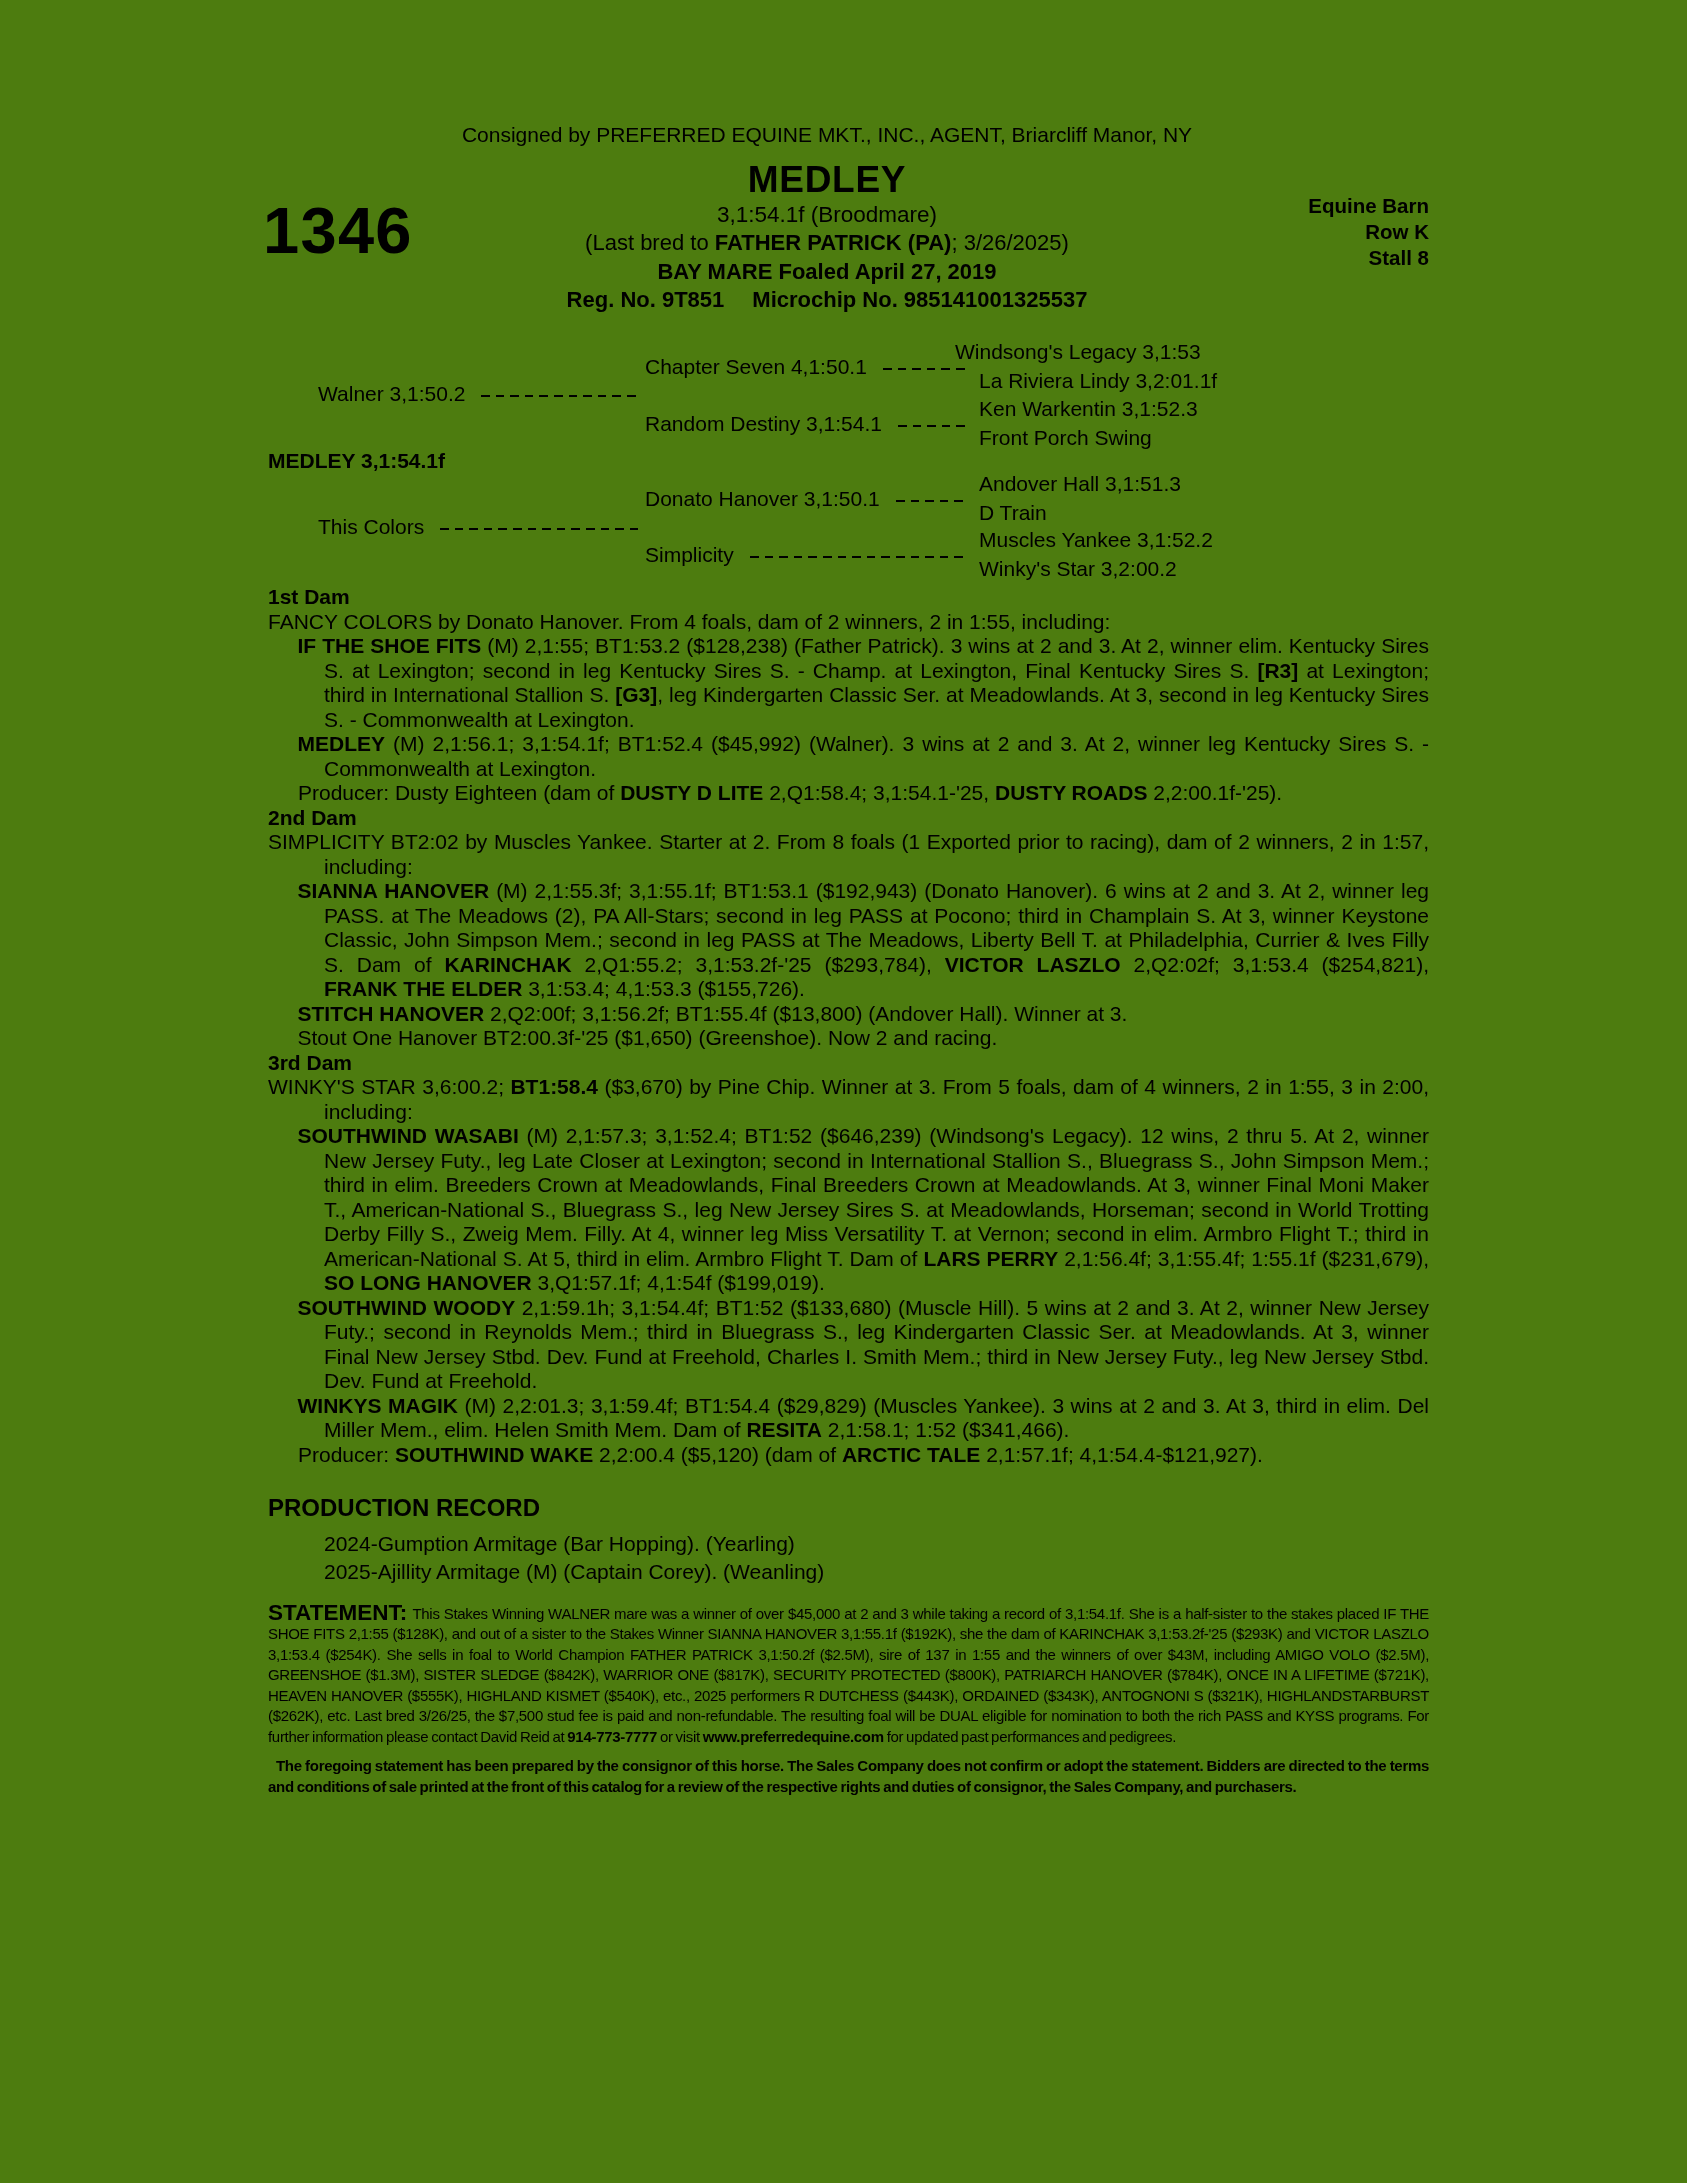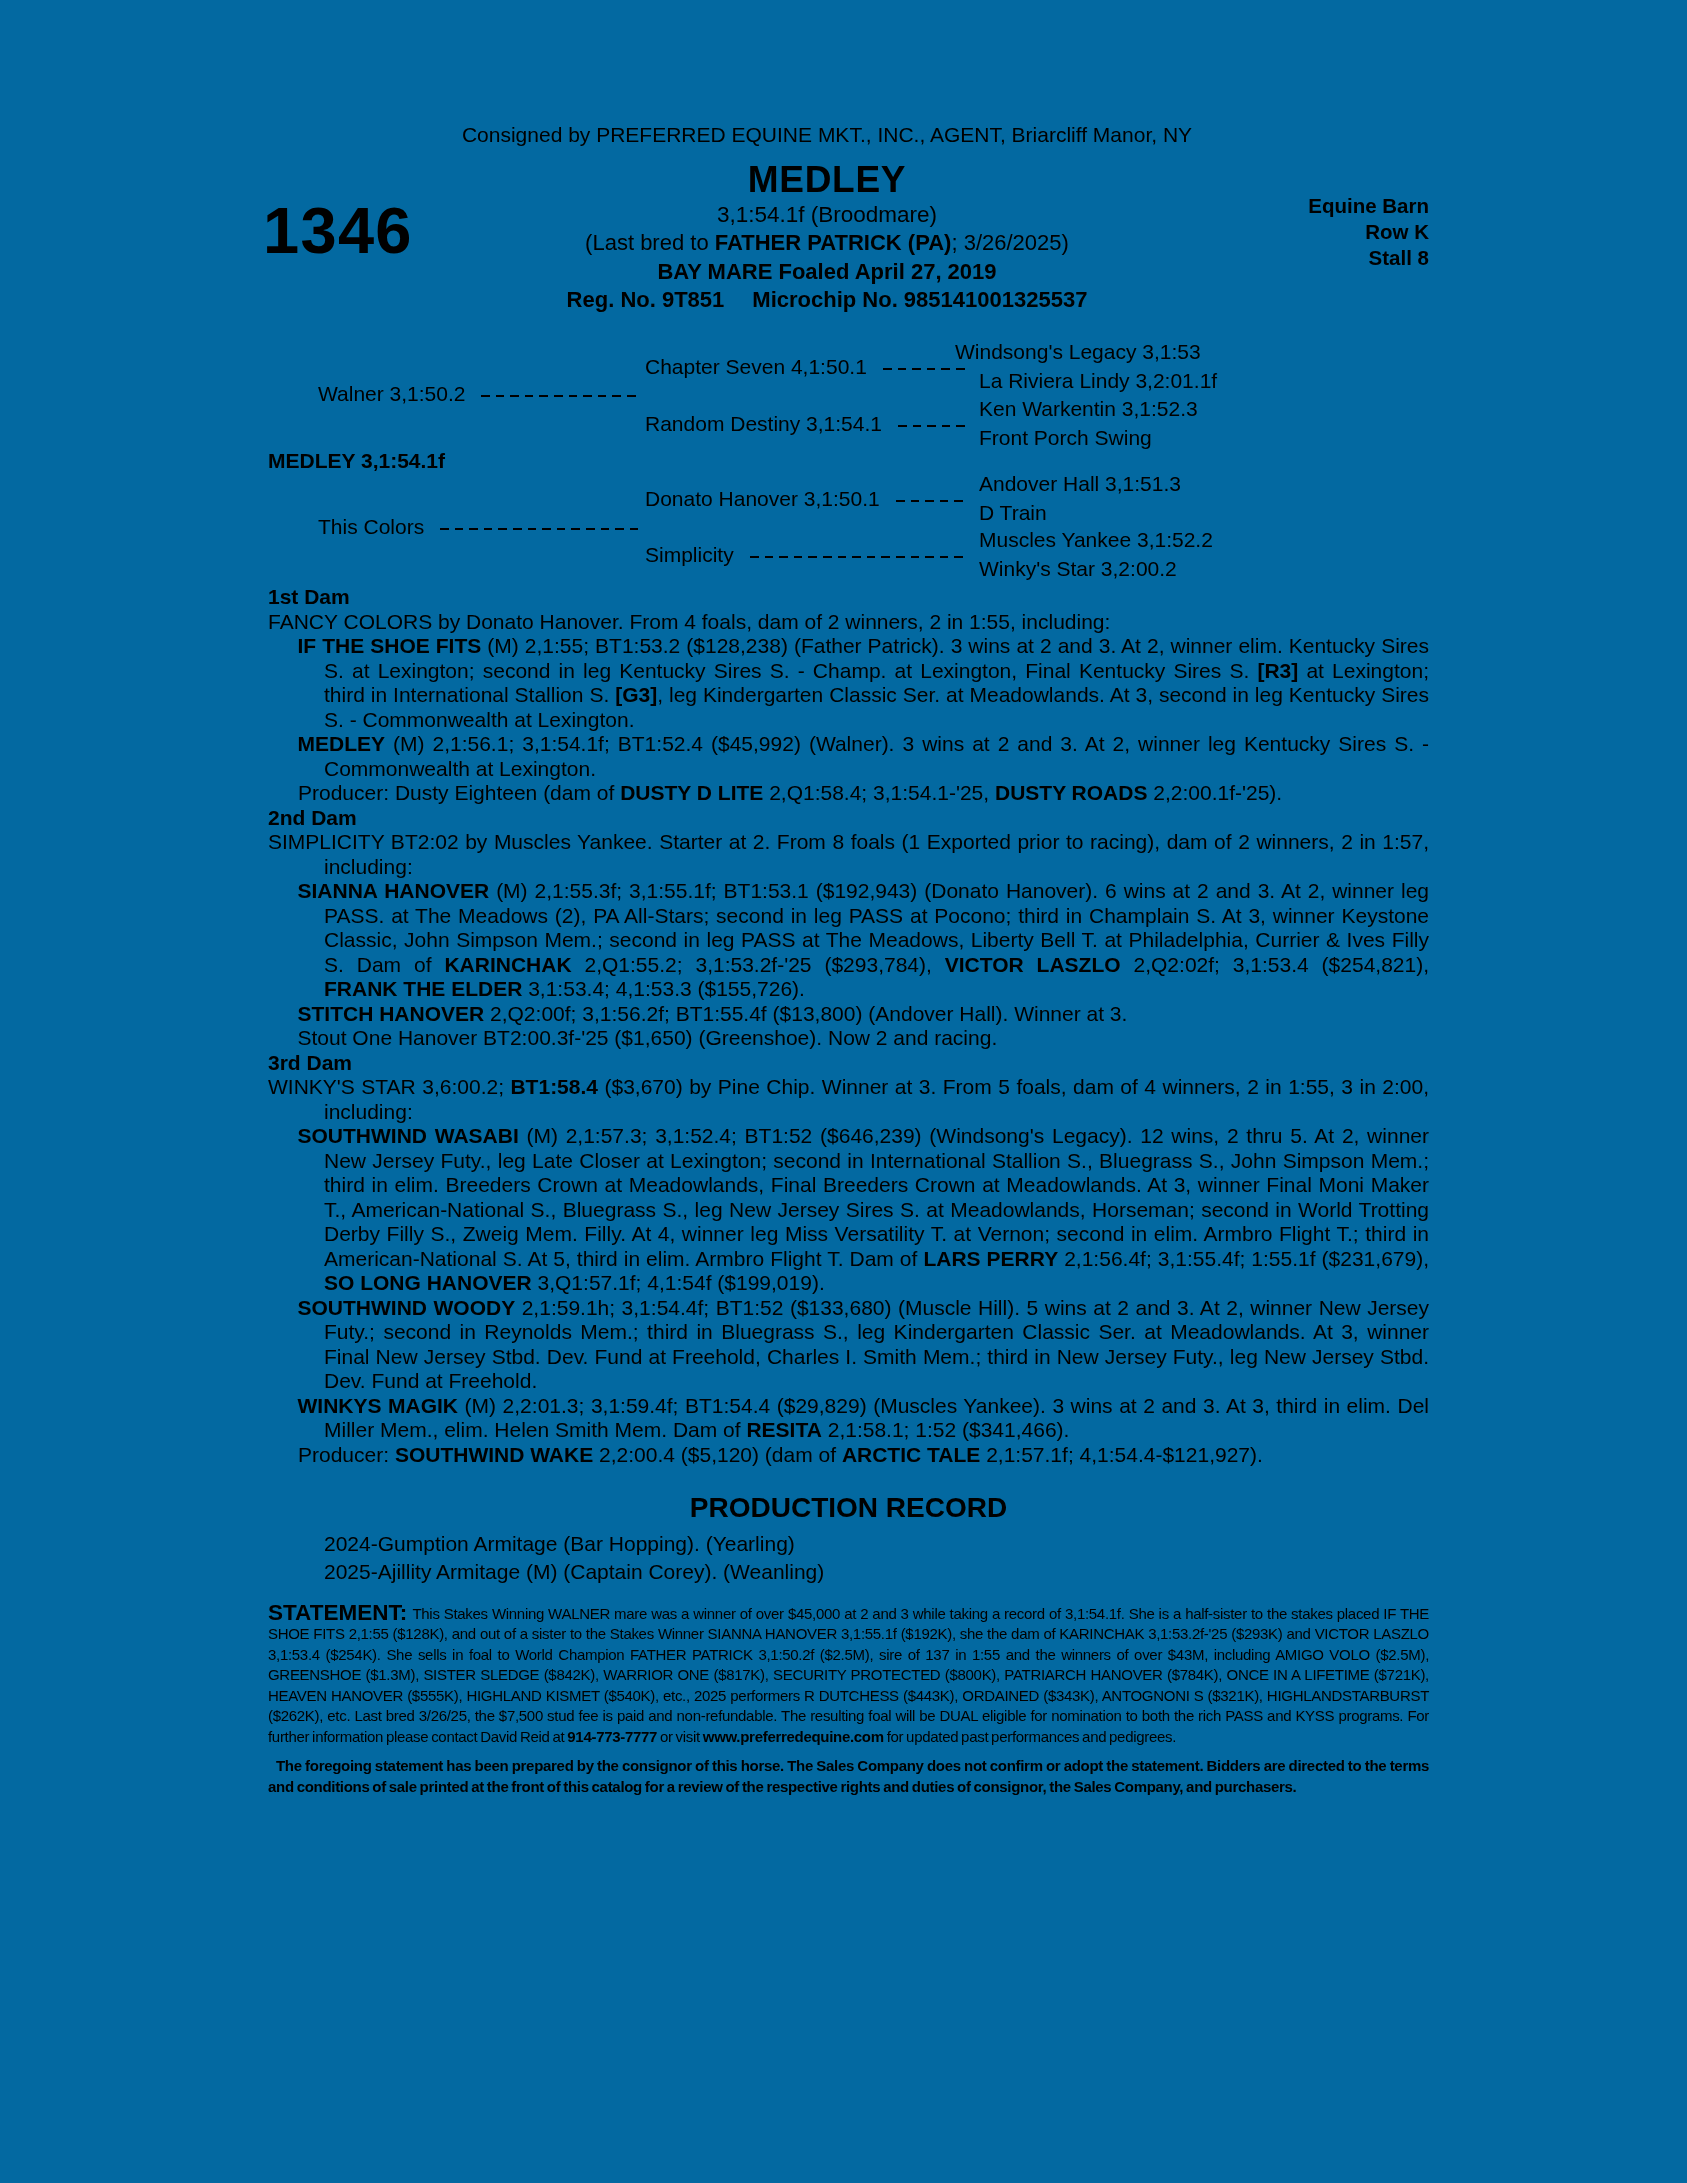--- a/index.html
+++ b/index.html
@@ -1,19 +1,19 @@
 <!DOCTYPE html>
 <html style="font-size:10.6px"><head>
 <meta charset="utf-8">
 <style>
   html,body{margin:0;padding:0;background:#e8e8e8;}
   .page{
     position:relative;
     width:1687px;height:2183px;
-    background:#0369a1;color:#000000;
+    background:#4d7c0f;color:#000000;
     font-family:"Liberation Sans","DejaVu Sans",sans-serif;
     overflow:hidden;
   }
   .abs{position:absolute;}
   
   .hdr-center{left:225px;width:1204px;text-align:center;}
   .consigned{top:123px;font-size:21px;}
   .horse-title{top:159px;font-size:37px;font-weight:bold;letter-spacing:0.7px;}
   .record-line{top:202px;font-size:22.5px;}
   .last-bred{top:230px;font-size:22px;}
@@ -29,21 +29,21 @@
   .ped-dash{flex:1 1 auto;height:2px;margin-left:8px;margin-top:4px;
     background:repeating-linear-gradient(90deg,#000 0 8.6px,transparent 8.6px 14.6px);}
   .ped-subject{font-weight:bold;}
   
   .main-text{left:268px;top:585px;width:1161px;font-size:21px;line-height:24.5px;}
   .para{text-align:justify;}
   .p-damhead{font-weight:bold;text-align:left;}
   .p-dam{padding-left:56px;text-indent:-56px;}
   .p-horse{padding-left:56px;text-indent:-26.5px;}
   .p-producer{padding-left:30px;text-align:left;}
-  .prod-title{text-align:center;font-weight:bold;font-size:28px;margin-top:29px;margin-bottom:9.3px;}
+  .prod-title{font-weight:bold;font-size:24px;margin-top:29px;margin-bottom:9.3px;}
   .prod-entry{padding-left:56px;line-height:28px;text-align:left;}
   .statement{margin-top:17px;text-align:justify;font-size:15px;line-height:20.5px;
     letter-spacing:-0.3px;word-spacing:-1px;}
   .statement-label{font-weight:bold;font-size:22.5px;letter-spacing:0;vertical-align:-1.3px;padding-right:5.3px;}
   .disclaimer{margin-top:9.3px;text-align:justify;font-weight:bold;font-size:15px;line-height:20.5px;
     letter-spacing:-0.3px;word-spacing:-1px;text-indent:8px;}
 </style>
 </head>
 <body>
 

